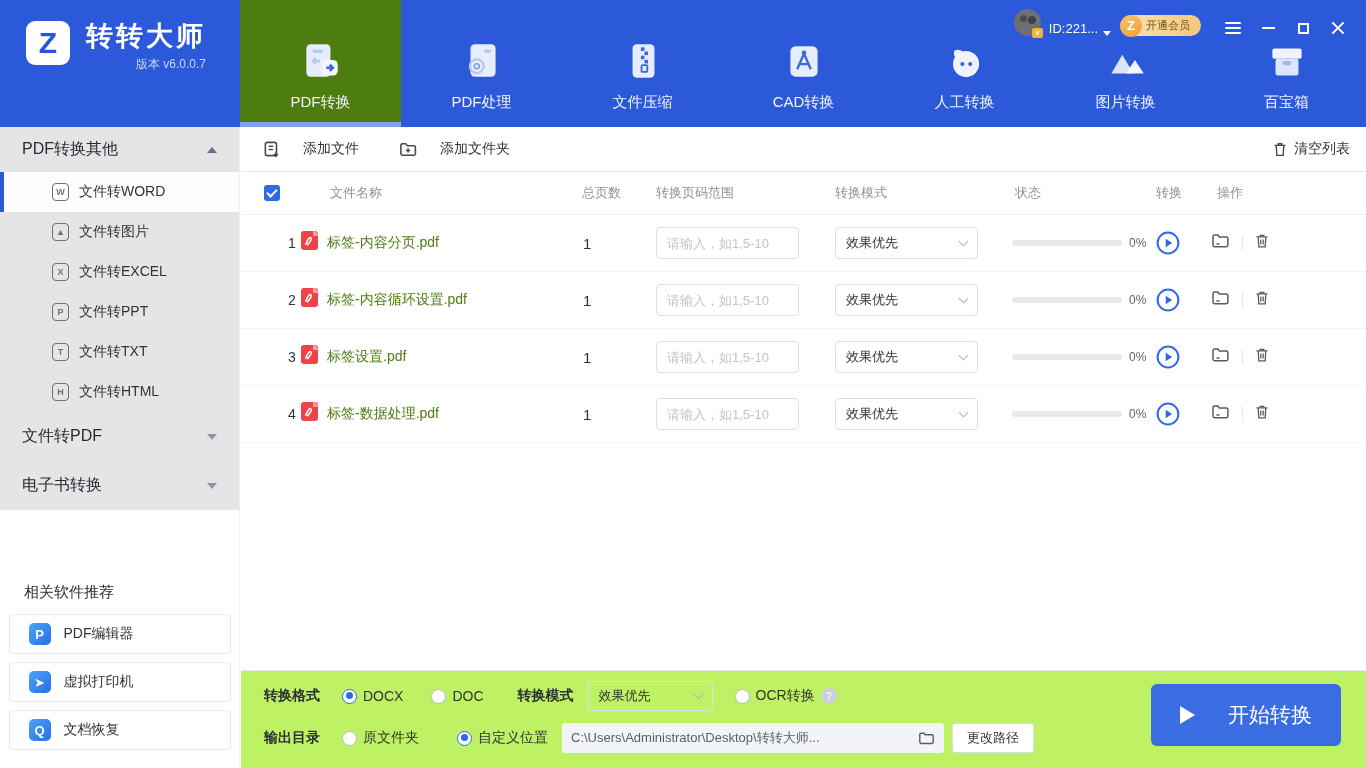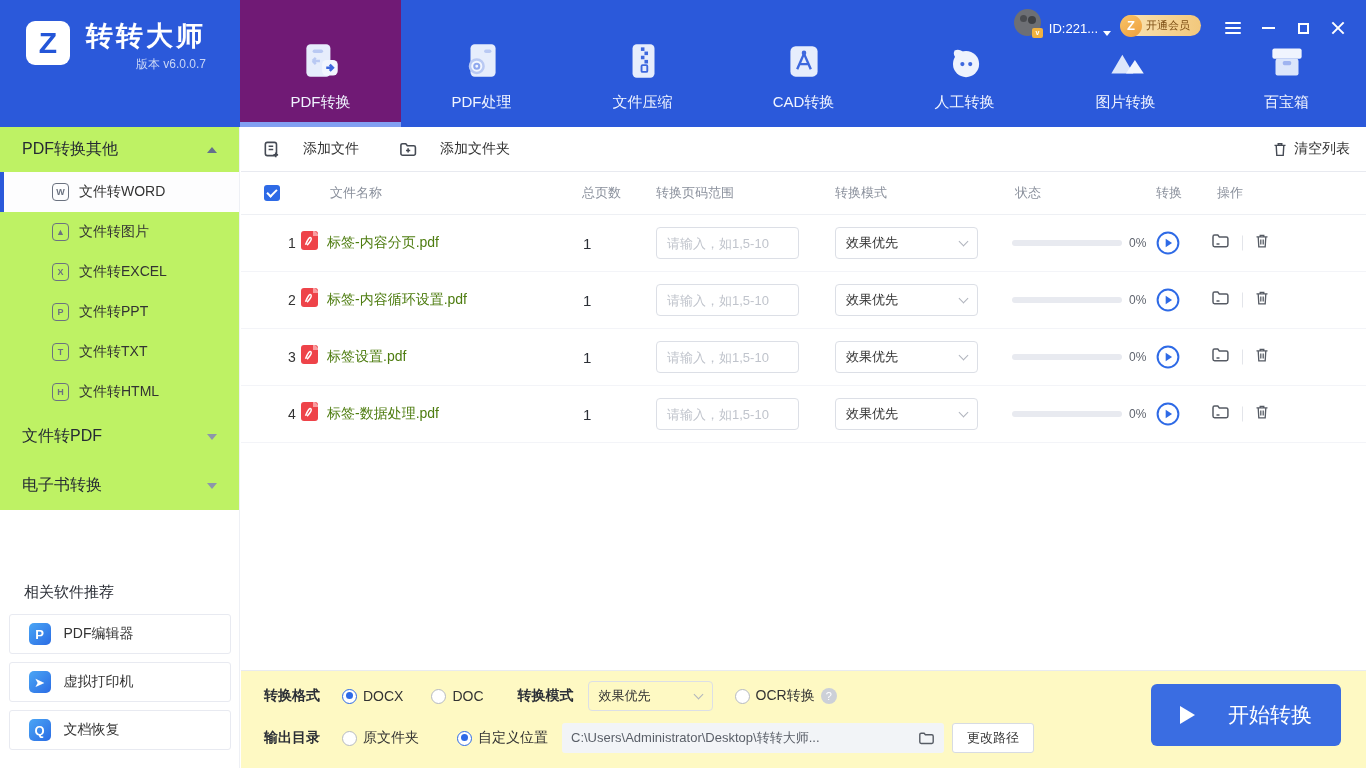--- a/index.html
+++ b/index.html
@@ -12,21 +12,21 @@
   .logo { width:44px; height:44px; background:#fff; border-radius:9px; display:flex; align-items:center; justify-content:center;
           color:#2456d8; font-size:30px; font-weight:bold; }
   .brand-text { margin-left:16px; }
   .brand-name { color:#fff; font-size:27px; font-weight:bold; letter-spacing:3px; line-height:30px; }
   .brand-version { color:#c9d6f6; font-size:12px; margin-top:5px; text-align:right; }
 
   .nav { position:absolute; left:240px; top:0; height:127px; display:flex; }
   .nav-tab { width:161px; height:127px; display:flex; flex-direction:column; align-items:center; padding-top:38px; cursor:pointer; position:relative; }
   .nav-tab .ic { height:48px; display:flex; align-items:center; justify-content:center; }
   .nav-tab .lbl { margin-top:7px; font-size:15px; color:#f0f4ff; }
-  .nav-tab.active { background:#701a75; }
+  .nav-tab.active { background:#4d7c0f; }
   .nav-tab.active::after { content:""; position:absolute; left:0; right:0; bottom:0; height:5px; background:#82a0f2; }
 
   .user-bar { position:absolute; top:9px; right:0; display:flex; align-items:flex-end; }
   .avatar { width:27px; height:27px; border-radius:50%; background:#6d6f74; position:relative; flex:none; }
   .avatar::before { content:""; position:absolute; left:6px; top:6px; width:7px; height:7px; border-radius:50%; background:#4a4c50; }
   .avatar::after { content:""; position:absolute; right:5px; top:7px; width:8px; height:8px; border-radius:50%; background:#3e4044; }
   .avatar-badge { position:absolute; right:-2px; bottom:-2px; width:11px; height:10px; background:#f2b23e; border-radius:2px;
                   color:#fff; font-size:7px; line-height:10px; text-align:center; font-weight:bold; }
   .uid { color:#fff; font-size:13px; margin-left:8px; }
   .caret-dn-w { width:0; height:0; border-left:4px solid transparent; border-right:4px solid transparent; border-top:5px solid #fff; margin-left:5px; }
@@ -39,21 +39,21 @@
   .ic-menu { display:flex; flex-direction:column; gap:3px; width:16px; }
   .ic-menu span { height:2px; background:#fff; border-radius:1px; }
   .ic-min { width:13px; height:2px; background:#fff; }
   .ic-max { width:11px; height:11px; border:2px solid #fff; }
   .ic-close { position:relative; width:14px; height:14px; }
   .ic-close::before,.ic-close::after { content:""; position:absolute; left:-1px; top:6px; width:16px; height:2px; background:#fff; }
   .ic-close::before { transform:rotate(45deg); } .ic-close::after { transform:rotate(-45deg); }
 
   
   .sidebar { position:absolute; left:0; top:127px; width:240px; bottom:0; background:#fff; border-right:1px solid #eef0f5; }
-  .sb-top { background:#bef264; }
+  .sb-top { background:#e5e5e5; }
   .sb-sec-head { height:45px; display:flex; align-items:center; padding:0 22px; font-size:16px; color:#262b33; cursor:pointer; }
   .sb-sec-head.tall { height:49px; }
   .sb-sec-head .sp { flex:1; }
   .caret-up { width:0; height:0; border-left:5px solid transparent; border-right:5px solid transparent; border-bottom:6px solid #64708c; }
   .caret-dn { width:0; height:0; border-left:5px solid transparent; border-right:5px solid transparent; border-top:6px solid #8d96ab; }
   .sb-item { height:40px; display:flex; align-items:center; padding-left:52px; font-size:14px; color:#333; cursor:pointer; position:relative; }
   .sb-item.active { background:#fdfdfe; }
   .sb-item.active::before { content:""; position:absolute; left:0; top:0; bottom:0; width:4px; background:#2b59da; }
   .doc-ic { width:17px; height:18px; border:1.4px solid #6b7280; border-radius:4px; display:flex; align-items:center; justify-content:center;
             font-size:9px; color:#6b7280; font-weight:bold; margin-right:10px; flex:none; }
@@ -91,21 +91,21 @@
               padding:0 10px; font-size:13px; color:#333; cursor:pointer; background:#fff; }
   .chev { margin-left:auto; width:7px; height:7px; border-right:1.6px solid #b0b4bd; border-bottom:1.6px solid #b0b4bd; transform:rotate(45deg); margin-top:-4px; }
   .r-track { left:771px; width:110px; height:6px; border-radius:3px; background:#e8eaf0; }
   .r-pct { left:888px; font-size:12px; color:#5f646e; }
   .r-play { left:915px; width:24px; height:24px; cursor:pointer; }
   .r-folder { left:970px; cursor:pointer; }
   .r-sep { left:1001px; width:1px; height:15px; background:#e3e5ea; }
   .r-trash { left:1013px; cursor:pointer; }
 
   
-  .footer { position:absolute; left:241px; right:0; top:670px; bottom:0; background:#fef9c3; border-top:1px solid #e9ebf0; }
+  .footer { position:absolute; left:241px; right:0; top:670px; bottom:0; background:#bef264; border-top:1px solid #e9ebf0; }
   .f-row { position:absolute; left:23px; display:flex; align-items:center; font-size:14px; color:#333; height:30px; }
   .f-row1 { top:10px; } .f-row2 { top:52px; }
   .f-label { font-weight:bold; color:#2b2f36; }
   .radio-opt { display:flex; align-items:center; gap:6px; cursor:pointer; }
   .radio { width:15px; height:15px; border-radius:50%; border:1.5px solid #b6bac2; background:#fff; position:relative; flex:none; }
   .radio.sel { border-color:#2e6ae6; }
   .radio.sel::after { content:""; position:absolute; left:2.5px; top:2.5px; width:7px; height:7px; border-radius:50%; background:#2e6ae6; }
   .f-select { width:125px; height:30px; border:1px solid #dcdfe6; border-radius:4px; display:flex; align-items:center; padding:0 10px;
               font-size:13px; color:#333; cursor:pointer; }
   .help { width:16px; height:16px; border-radius:50%; background:#ccd0d8; color:#fff; font-size:11px; display:flex; align-items:center; justify-content:center; margin-left:6px; cursor:pointer; }

